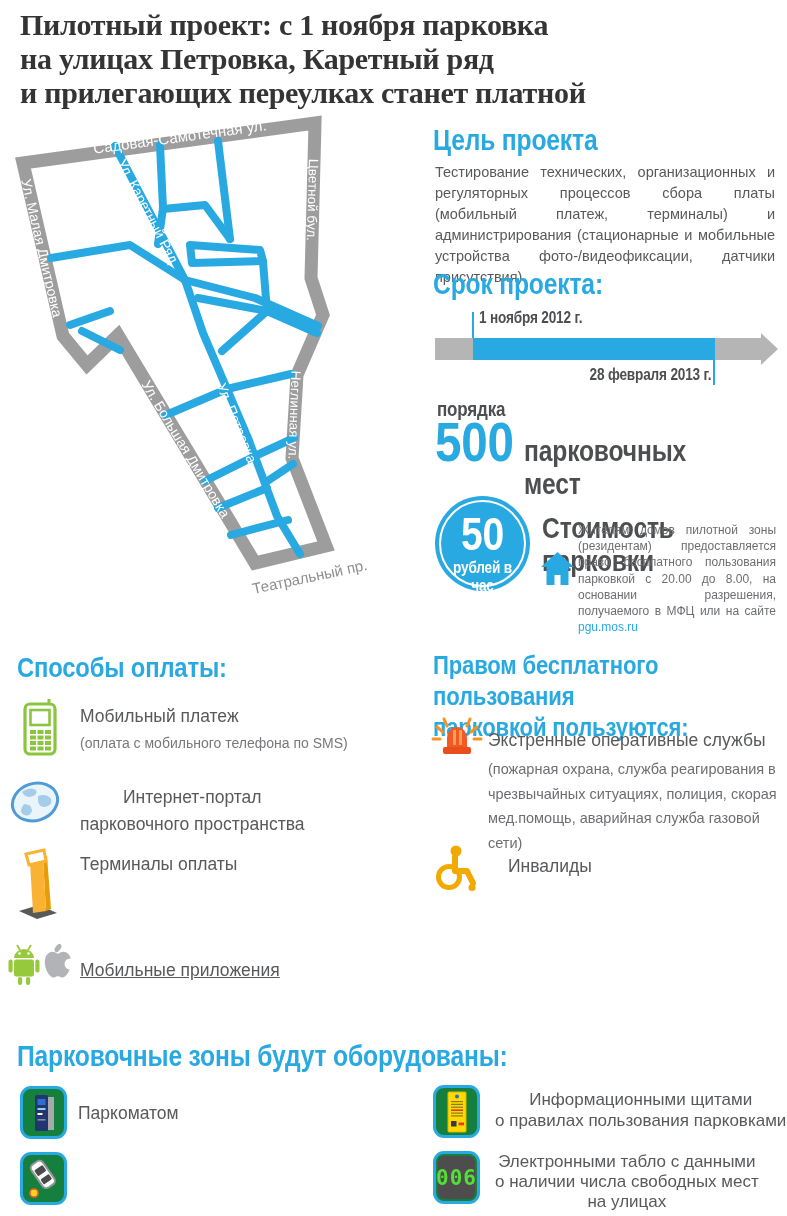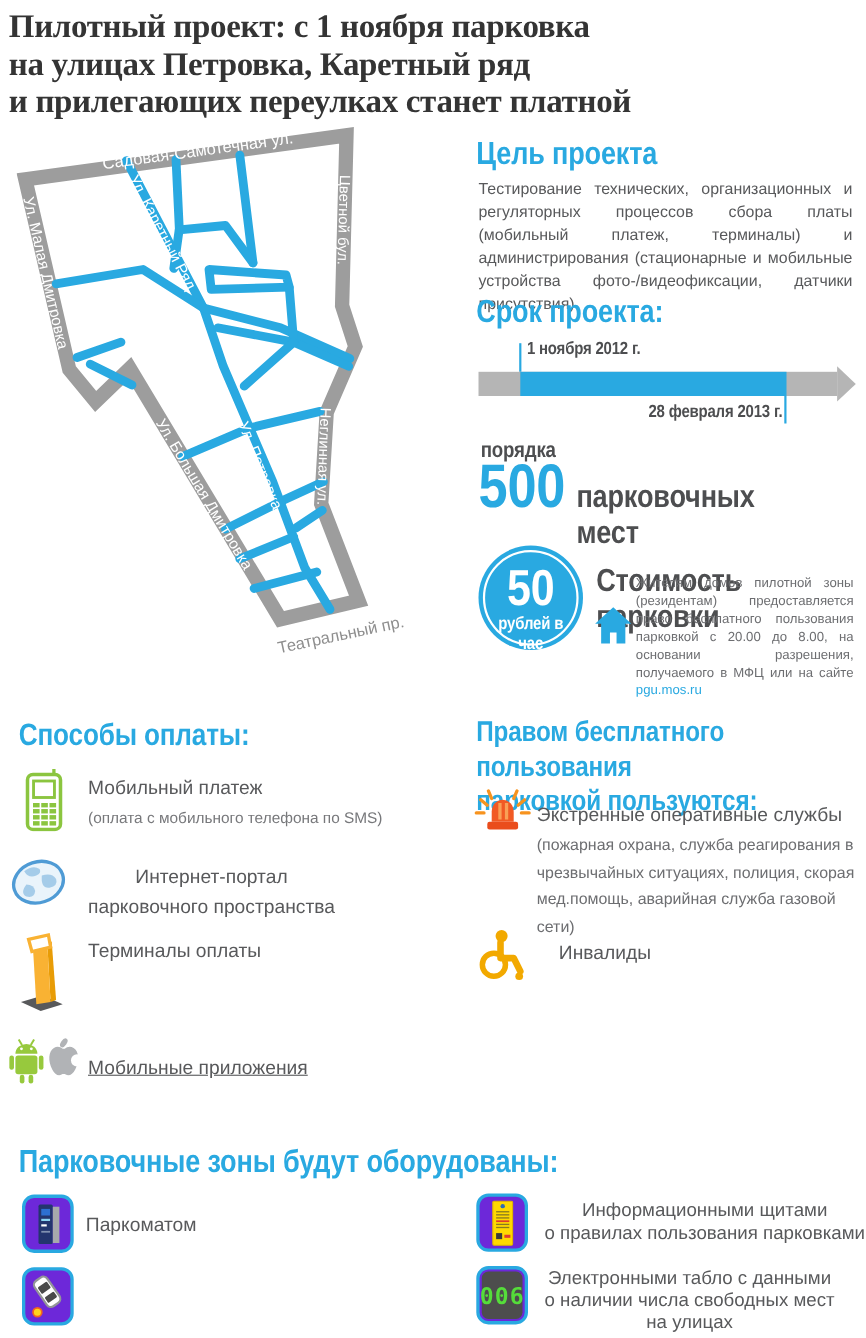--- a/index.html
+++ b/index.html
@@ -6,37 +6,37 @@
   #page{position:relative;width:787px;height:1216px;background:#fff;overflow:hidden;
         font-family:"Liberation Sans",sans-serif;color:#58595b;}
   .abs{position:absolute;}
   .pre{white-space:pre-line;}
   
   .cond{transform:scaleX(.85);transform-origin:0 0;display:block;letter-spacing:-.2px;}
   .cond-r{transform:scaleX(.85);transform-origin:100% 0;display:inline-block;letter-spacing:-.2px;}
   .h-blue{color:#29a9e1;font-weight:bold;}
   .h-dark{color:#4d4e50;font-weight:bold;}
   .title{font-family:"Liberation Serif",serif;font-weight:bold;color:#343434;
-         font-size:30px;line-height:34px;letter-spacing:-.3px;}
+         font-size:30px;line-height:34px;letter-spacing:-.3px;margin-left:12px;}
   .just{text-align:justify;}
   .note{color:#77787b;}
   
   .tl-gray{background:#b5b5b5;}
   .tl-blue{background:#29a9e1;}
   .tl-arrow{width:0;height:0;border-top:16px solid transparent;border-bottom:16px solid transparent;
             border-left:17px solid #b5b5b5;}
   .tick{background:#29a9e1;width:2px;}
   
   .circle{width:95px;height:95px;border-radius:50%;background:#29a9e1;text-align:center;}
   .circle::after{content:"";position:absolute;left:4px;top:4px;right:4px;bottom:4px;
                  border:2px solid #fff;border-radius:50%;}
   .circle .num{font-size:46px;font-weight:bold;color:#fff;line-height:1;margin-top:15px;}
   .circle .cap{font-size:16px;font-weight:bold;color:#fff;margin-top:2px;}
   
-  .eqbox{width:47px;height:53px;border:3.5px solid #29a9e1;border-radius:11px;background:#6d28d9;
+  .eqbox{width:47px;height:53px;border:3.5px solid #29a9e1;border-radius:11px;background:#15803d;
          display:flex;align-items:center;justify-content:center;box-sizing:border-box;}
   .led{width:100%;height:100%;background:#4d4d4d;border-radius:6px;display:flex;align-items:center;
        justify-content:center;font-family:"DejaVu Sans Mono",monospace;font-weight:bold;
        font-size:21px;color:#55dd3a;letter-spacing:1px;}
   .lbl{font-size:17.5px;color:#58595b;text-align:center;}
   a.link{color:#29a9e1;text-decoration:none;}
 </style>
 </head>
 <body>
 

